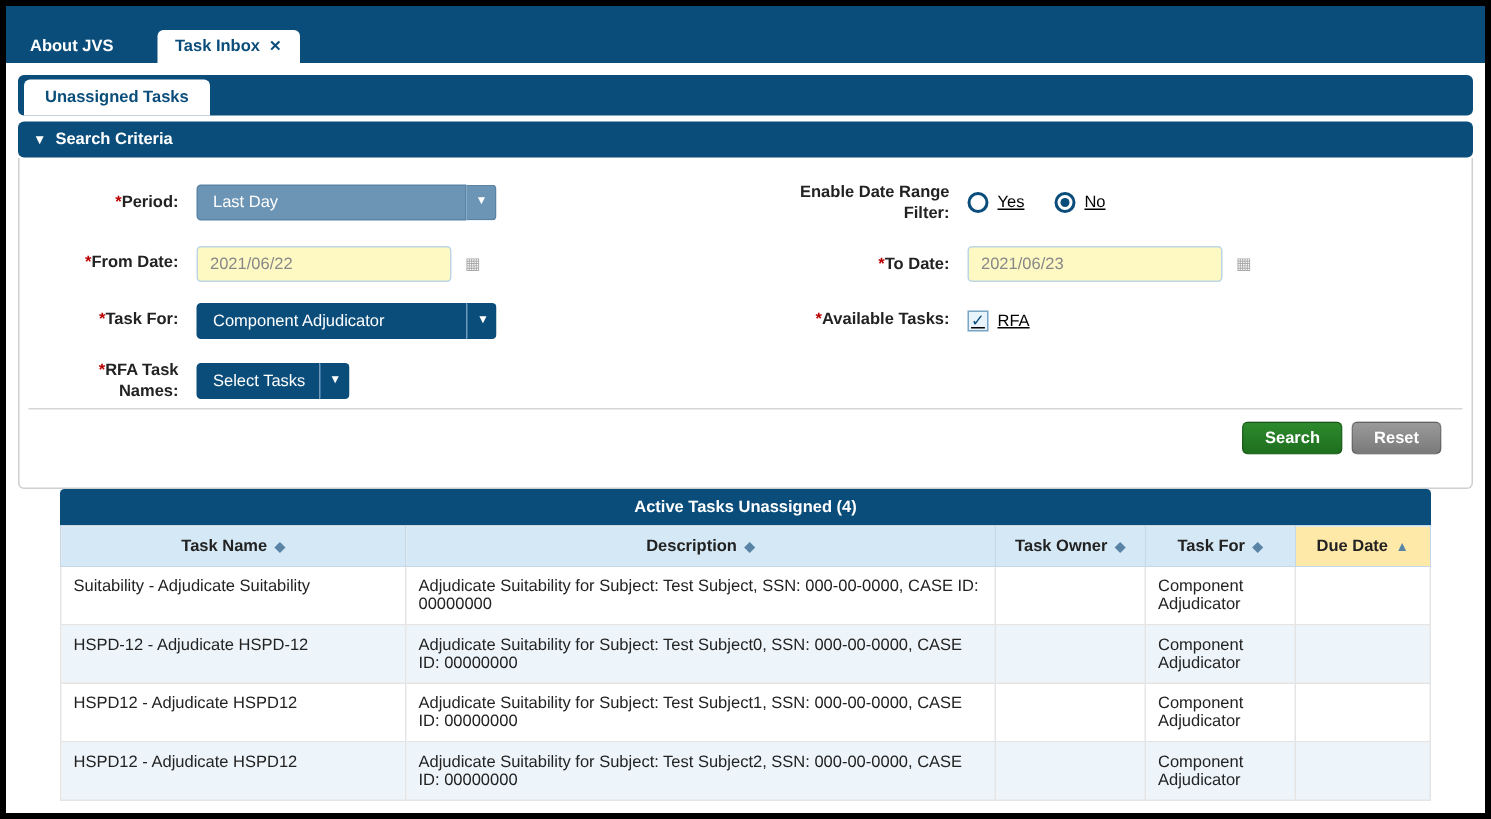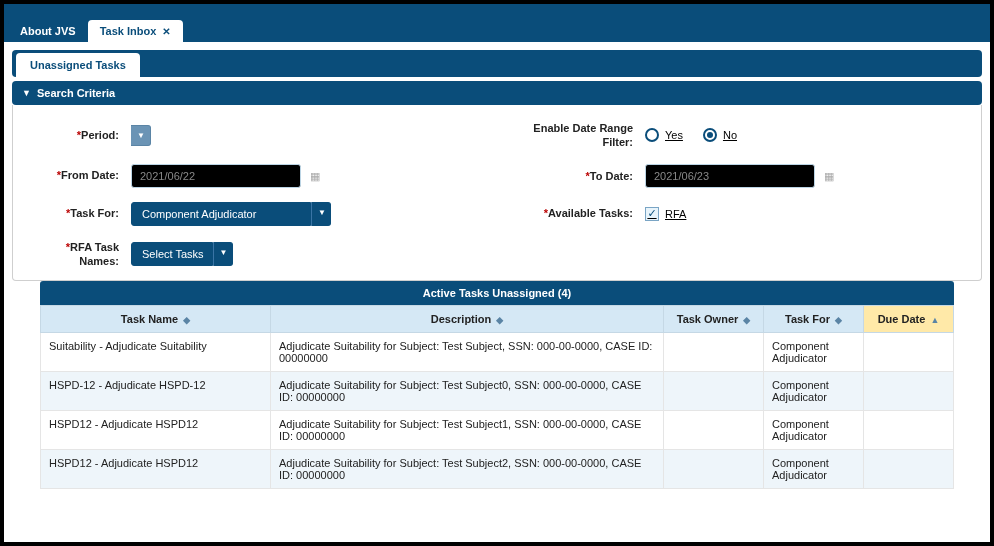--- a/index.html
+++ b/index.html
@@ -1,21 +1,21 @@
 <!DOCTYPE html>
 <html><head>
 <meta charset="utf-8">
 <style>
   * { box-sizing: border-box; margin: 0; padding: 0; }
   body { font-family: Verdana, Arial, sans-serif; font-size: 11px; background: #000; padding: 4px; }
   .app { background: #fff; width: 986px; height: 538px; position: relative; overflow: hidden; }
   
   .top-tabbar { background: #0a4d7a; height: 38px; display: flex; align-items: flex-end; padding-left: 4px; padding-top: 2px; gap: 0; }
   .top-tab { background: #0a4d7a; color: #fff; padding: 5px 12px; font-weight: bold; font-size: 11px; border-top-left-radius: 4px; border-top-right-radius: 4px; cursor: pointer; display: flex; align-items: center; gap: 6px; }
-  .top-tab.active { background: #fff; color: #0a4d7a; }
+  .top-tab.active { background: #fff; color: #0a4d7a; margin-left: 17px; }
   .close-x { color: #0a4d7a; font-size: 10px; cursor: pointer; }
   
   .content { background: #fff; padding: 8px 8px 0 8px; }
   
   .sub-tabbar { background: #0a4d7a; border-radius: 4px; padding: 3px 4px 0 4px; display: flex; gap: 0; }
   .sub-tab { color: #fff; font-weight: bold; padding: 6px 14px; border-top-left-radius: 4px; border-top-right-radius: 4px; cursor: pointer; }
   .sub-tab.active { background: #fff; color: #0a4d7a; }
   .sub-tab.inactive { background: #0a4d7a; border: 1px solid #1a6da5; border-bottom: none; }
   
   .panel-header { background: #0a4d7a; color: #fff; font-weight: bold; padding: 6px 10px; border-radius: 4px; margin-top: 4px; display: flex; align-items: center; gap: 6px; }
@@ -26,21 +26,21 @@
   .lbl { text-align: right; font-weight: bold; font-size: 11px; color: #222; padding-right: 4px; }
   .req { color: #b00; }
   
   .select-wrap { display: flex; }
   .select-btn { background: #6b94b5; color: #fff; padding: 5px 10px; flex: 1; border: 1px solid #5a84a5; border-radius: 3px 0 0 3px; font-size: 11px; }
   .select-btn.dark { background: #0a4d7a; border-color: #0a4d7a; }
   .select-caret { background: #6b94b5; color: #fff; padding: 5px 6px; border: 1px solid #5a84a5; border-left: none; border-radius: 0 3px 3px 0; font-size: 8px; text-align: center; cursor: pointer; width: 20px; }
   .select-caret.dark { background: #0a4d7a; border-color: #0a4d7a; }
   .select-caret.sep { border-left: 1px solid #3a74a5; }
   
-  .date-input { background: #000000; border: 1px solid #bcd5e5; padding: 5px 8px; color: #888; border-radius: 3px; width: 170px; font-size: 11px; }
+  .date-input { background: #fef9c3; border: 1px solid #bcd5e5; padding: 5px 8px; color: #888; border-radius: 3px; width: 170px; font-size: 11px; }
   .cal-icon { color: #aaa; margin-left: 6px; font-size: 11px; cursor: pointer; }
   
   .radio-row, .check-row { display: flex; align-items: center; gap: 6px; font-weight: normal; text-decoration: underline; }
   .radio { width: 14px; height: 14px; border-radius: 50%; border: 2px solid #0a4d7a; display: inline-flex; align-items: center; justify-content: center; cursor: pointer; }
   .radio.checked::after { content: ""; width: 6px; height: 6px; background: #0a4d7a; border-radius: 50%; }
   .check { width: 14px; height: 14px; border: 1px solid #7aa5c5; background: #e8f4fb; display: inline-flex; align-items: center; justify-content: center; cursor: pointer; font-size: 11px; color: #0a4d7a; }
   
   .actions { display: flex; justify-content: flex-end; gap: 6px; padding: 8px 2px 10px 2px; border-top: 1px solid #d6d6d6; margin: 4px -14px 0 -14px; padding-right: 14px; }
   .btn { padding: 4px 14px; border-radius: 4px; font-weight: bold; color: #fff; cursor: pointer; font-size: 11px; border: 1px solid rgba(0,0,0,0.2); }
   .btn.search { background: linear-gradient(#2c8a2c, #1f6f1f); }
@@ -78,20 +78,21 @@
     <div class="panel-header">
       <span class="collapse-icon">▼</span>
       <span>Search Criteria</span>
     </div>
 
     <div class="criteria">
       <div class="crit-grid">
 
         <div class="lbl"><span class="req">*</span><span>Period:</span></div>
         <div class="select-wrap">
+          <div class="select-btn">Last Day</div>
           <div class="select-caret">▼</div>
         </div>
         <div></div>
         <div class="lbl" style="line-height:1.3">Enable Date Range Filter:</div>
         <div class="radio-row">
           <span class="radio"></span>
             <span>Yes</span>
           <span style="width:8px"></span>
           <span class="radio checked"></span>
             <span>No</span>
@@ -125,20 +126,24 @@
         <div class="select-wrap" style="width:110px">
           <div class="select-btn dark" style="flex:none; padding-right:8px">Select Tasks</div>
           <div class="select-caret dark sep">▼</div>
         </div>
         <div></div>
           <div></div>
           <div></div>
 
       </div>
 
+      <div class="actions">
+        <div class="btn search">Search</div>
+        <div class="btn reset">Reset</div>
+      </div>
     </div>
 
     <div class="table-wrap">
       <div class="table-title">Active Tasks Unassigned (4)</div>
       <table>
         <thead>
           <tr>
             <th style="width:230px"><span>Task Name</span> <span class="sort-icon">◆</span></th>
             <th><span>Description</span> <span class="sort-icon">◆</span></th>
             <th style="width:100px"><span>Task Owner</span> <span class="sort-icon">◆</span></th>

